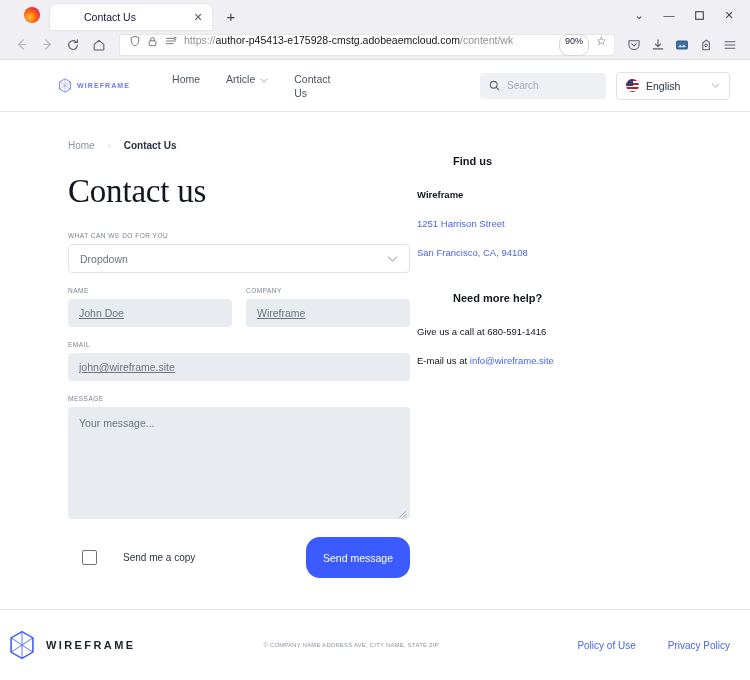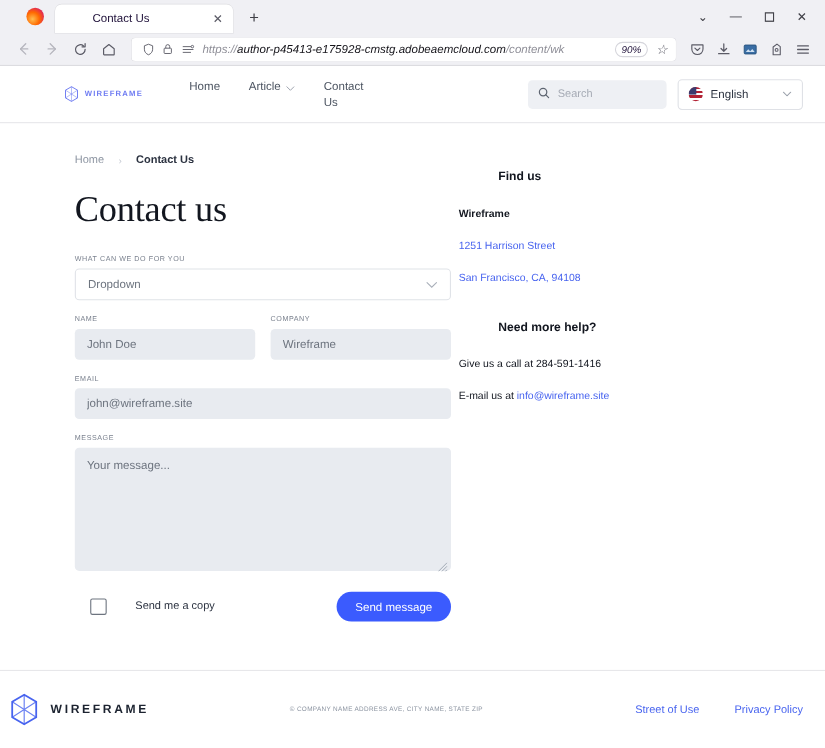--- a/index.html
+++ b/index.html
@@ -58,23 +58,23 @@
     border-bottom: 1px solid #dcdce0;
   }
   .nav-btn {
     width: 26px; height: 26px; display: flex; align-items: center;
     justify-content: center; color: #5b5b66; cursor: pointer;
     flex: 0 0 auto;
   }
   .nav-btn.disabled { color: #b5b5bd; }
   #url-bar {
     flex: 1; height: 22px; background: #ffffff; border-radius: 4px;
-    display: flex; align-items: center; margin: 0 7px;
+    display: flex; margin: 0 7px;
     padding: 0 5px 0 8px; box-shadow: inset 0 0 0 0.5px #cfcfd6;
-    overflow: hidden; cursor: text; font-style: italic;
+    overflow: hidden; cursor: text;
   }
   .url-icon {
     width: 15px; height: 15px; flex: 0 0 auto; color: #5b5b66;
     display: flex; align-items: center; justify-content: center;
     margin-right: 3px;
   }
   #url-text {
     flex: 1; font-size: 10.5px; color: #8f8f98; white-space: nowrap;
     overflow: hidden; margin-left: 3px;
   }
@@ -154,21 +154,21 @@
   }
 
   .field-label {
     font-size: 6.5px; letter-spacing: 0.5px; color: #7b828f;
     text-transform: uppercase; margin-bottom: 5px;
   }
   .input-filled {
     width: 100%; height: 28px; background: #e8ebf0; border: none;
     border-radius: 4px; padding: 0 11px;
     font-family: "Liberation Sans", sans-serif;
-    font-size: 10.5px; color: #6d747f;
+    font-size: 10.5px; color: #6d747f; text-decoration: underline;
   }
   .input-filled::placeholder { color: #6d747f; opacity: 1; }
   #dropdown-field {
     width: 100%; height: 29px; background: #fff;
     border: 1px solid #e0e3e8; border-radius: 4px;
     display: flex; align-items: center; padding: 13px 11px;
     cursor: pointer;
   }
   #dropdown-value { font-size: 10.5px; color: #6d747f; flex: 1; }
   #dropdown-caret { font-size: 9px; color: #aab0ba; }
@@ -189,21 +189,21 @@
   }
   #form-footer {
     display: flex; align-items: center; margin-top: 13px; padding-left: 14px;
   }
   #copy-checkbox {
     width: 15px; height: 15px; border: 1.4px solid #6d747f;
     border-radius: 2px; background: #fff; cursor: pointer; flex: 0 0 auto;
   }
   #copy-label { font-size: 10px; color: #2b3240; margin-left: 26px; cursor: pointer; }
   #send-button {
-    margin-left: auto; height: 27px; padding: 0 17px; border: none;
+    margin-left: auto; height: 41px; padding: 0 17px; border: none;
     border-radius: 14px; background: #3b5bfe; color: #fff;
     font-family: "Liberation Sans", sans-serif;
     font-size: 10.5px; cursor: pointer;
   }
 
   
   .side-heading {
     font-size: 11px; font-weight: 700; color: #12161f; margin-bottom: 22px; padding-left: 36px;
   }
   .side-sub { font-size: 9.5px; font-weight: 700; color: #12161f; margin-bottom: 18px; }
@@ -450,35 +450,35 @@
     <div id="right-col">
       <div>
         <div class="side-heading">Find us</div>
         <div class="side-sub">Wireframe</div>
         <a class="side-link">1251 Harrison Street</a>
         <a class="side-link">San Francisco, CA, 94108</a>
       </div>
 
       <div id="help-block">
         <div class="side-heading">Need more help?</div>
-        <div class="side-text">Give us a call at 284-591-1416</div>
+        <div class="side-text">Give us a call at 680-591-1416</div>
         <div class="side-text">
           <span>E-mail us at </span><a>info@wireframe.site</a>
         </div>
       </div>
     </div>
   </div>
 
   <div id="site-footer">
     <div id="footer-brand">
       <svg width="28" height="30" viewBox="0 0 20 22">
         <path d="M10 1.2l8 4.6v10.4l-8 4.6-8-4.6V5.8z" fill="none" stroke="#4864ef" stroke-width="1.2"></path>
         <path d="M10 1.2v19.6M2 5.8l16 10.4M18 5.8L2 16.2" fill="none" stroke="#4864ef" stroke-width="0.8" opacity="0.8"></path>
       </svg>
       <span id="footer-brand-name">WIREFRAME</span>
     </div>
     <div id="footer-copy">© COMPANY NAME ADDRESS AVE, CITY NAME, STATE ZIP</div>
     <div id="footer-links">
-      <span class="footer-link">Street of Use</span>
+      <span class="footer-link">Policy of Use</span>
       <span class="footer-link">Privacy Policy</span>
     </div>
   </div>
 </div>
 
 </body></html>

